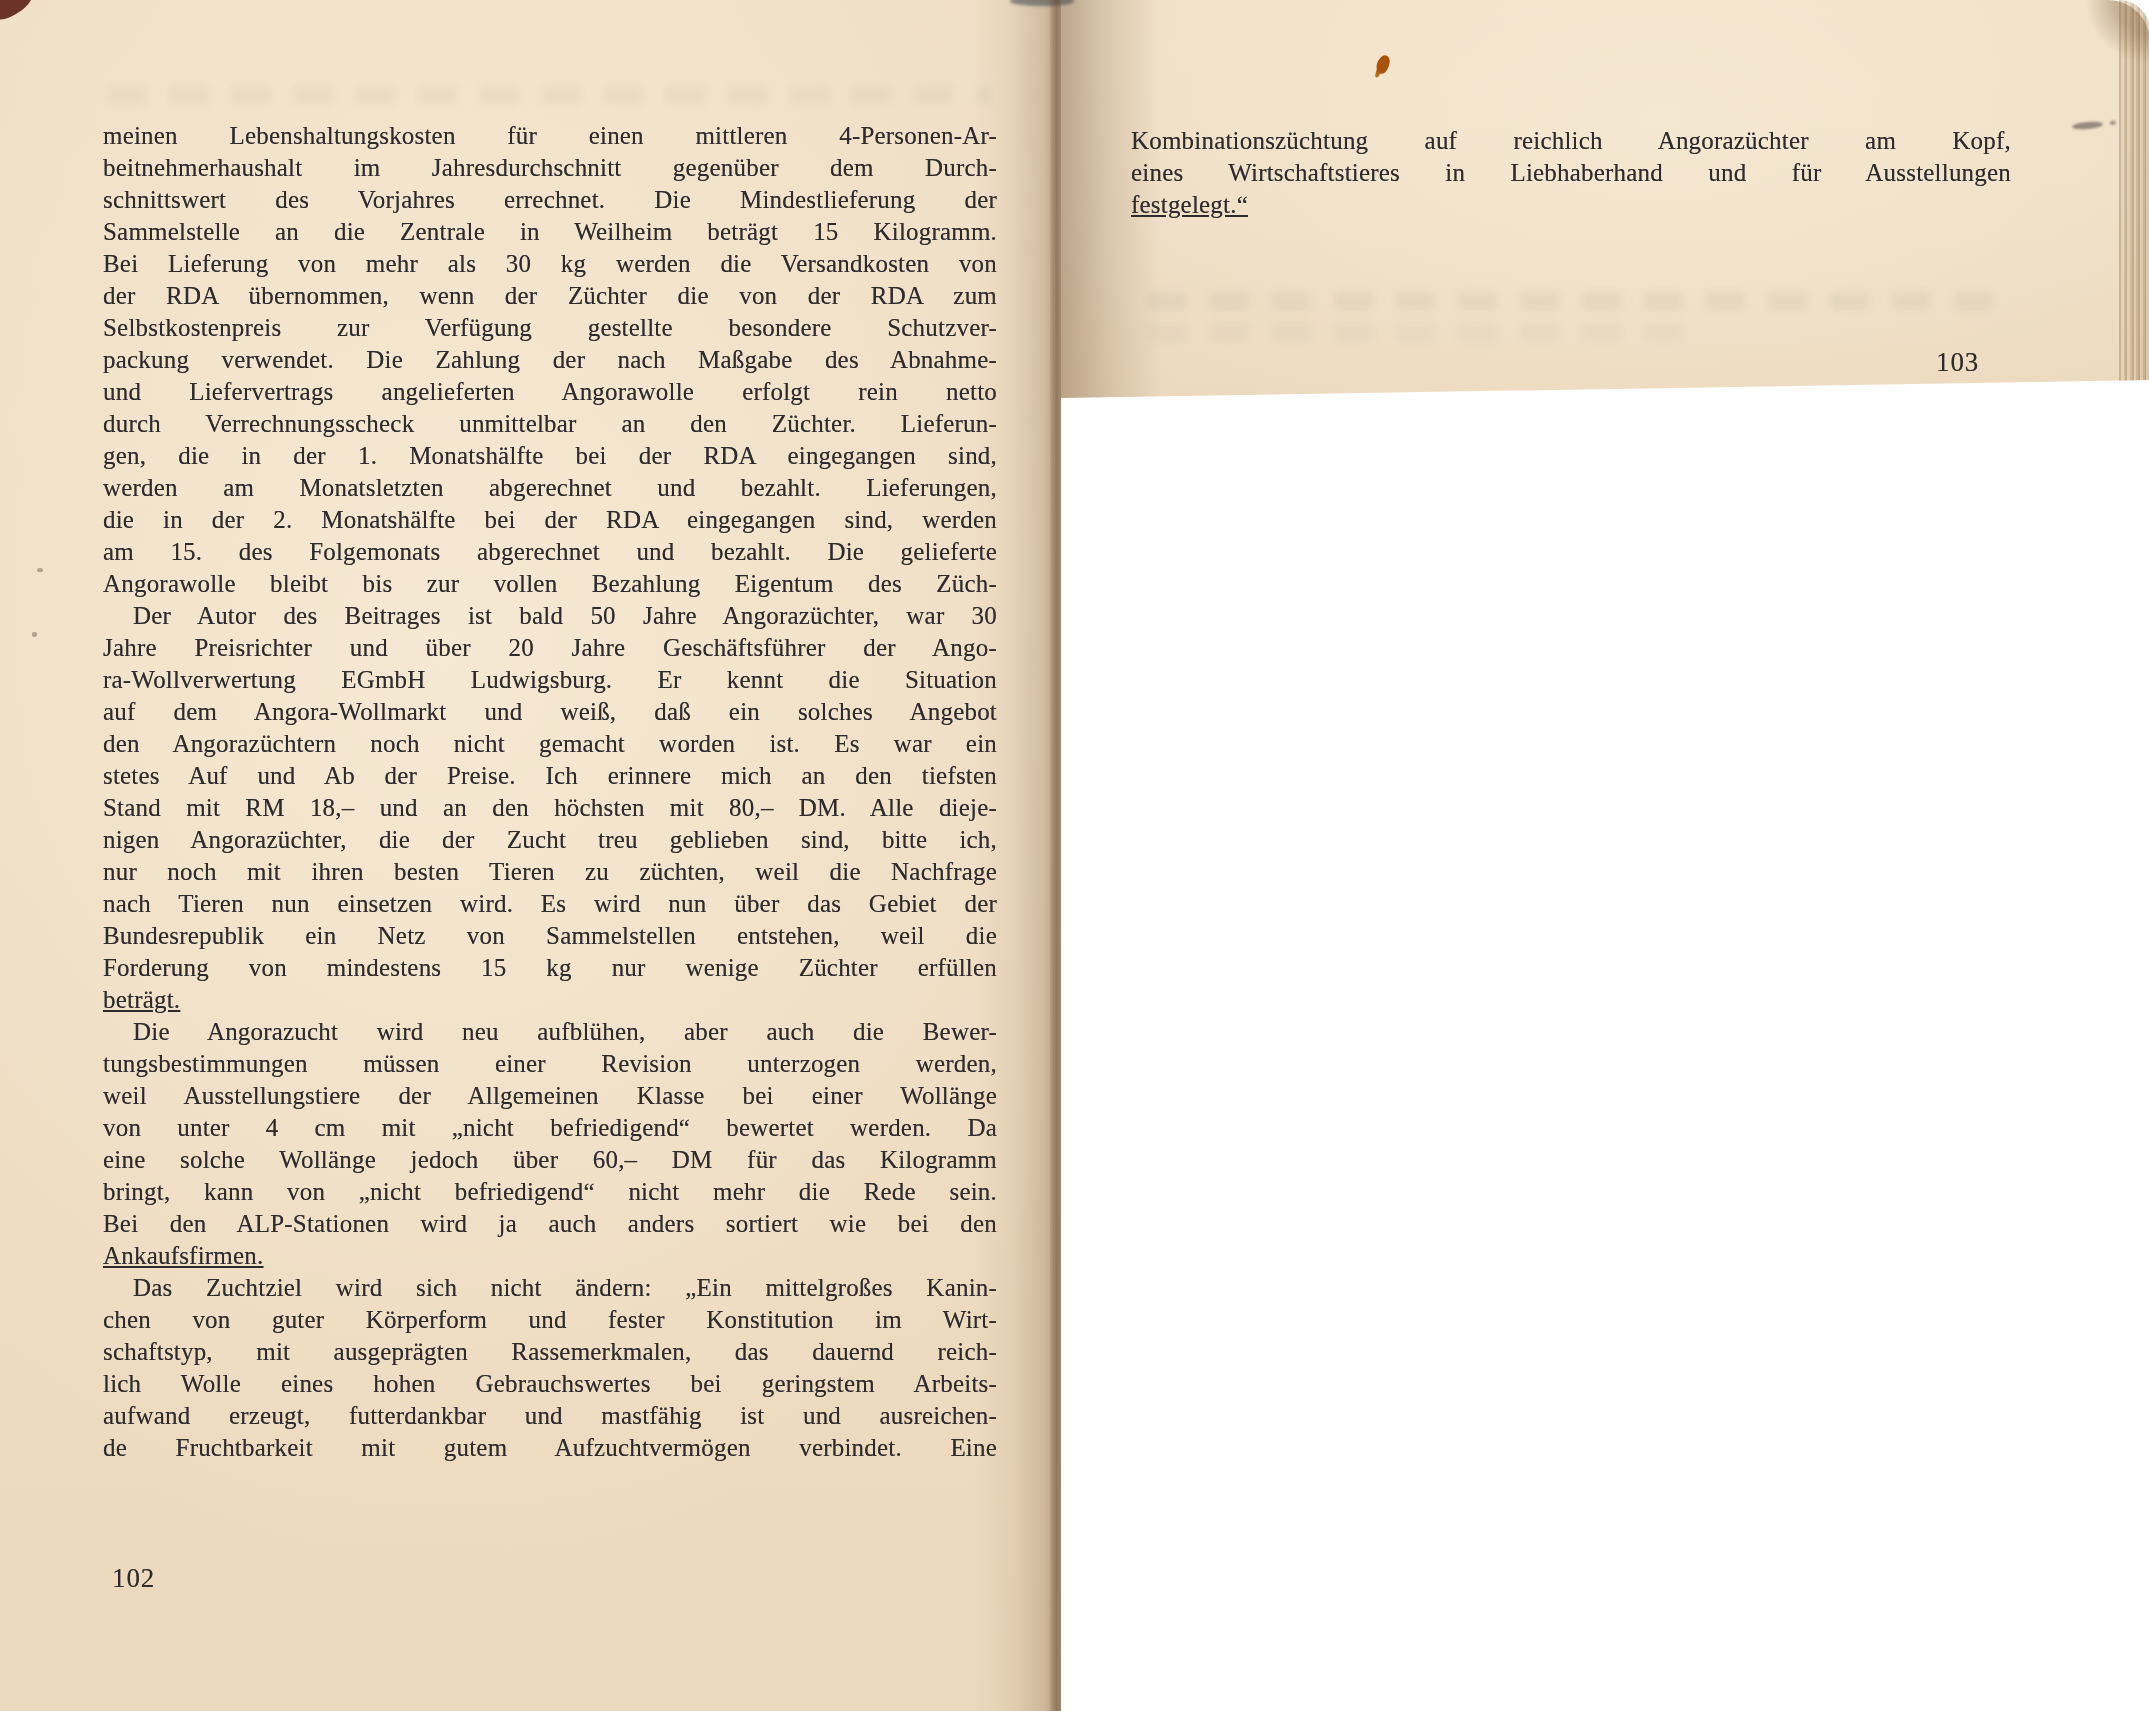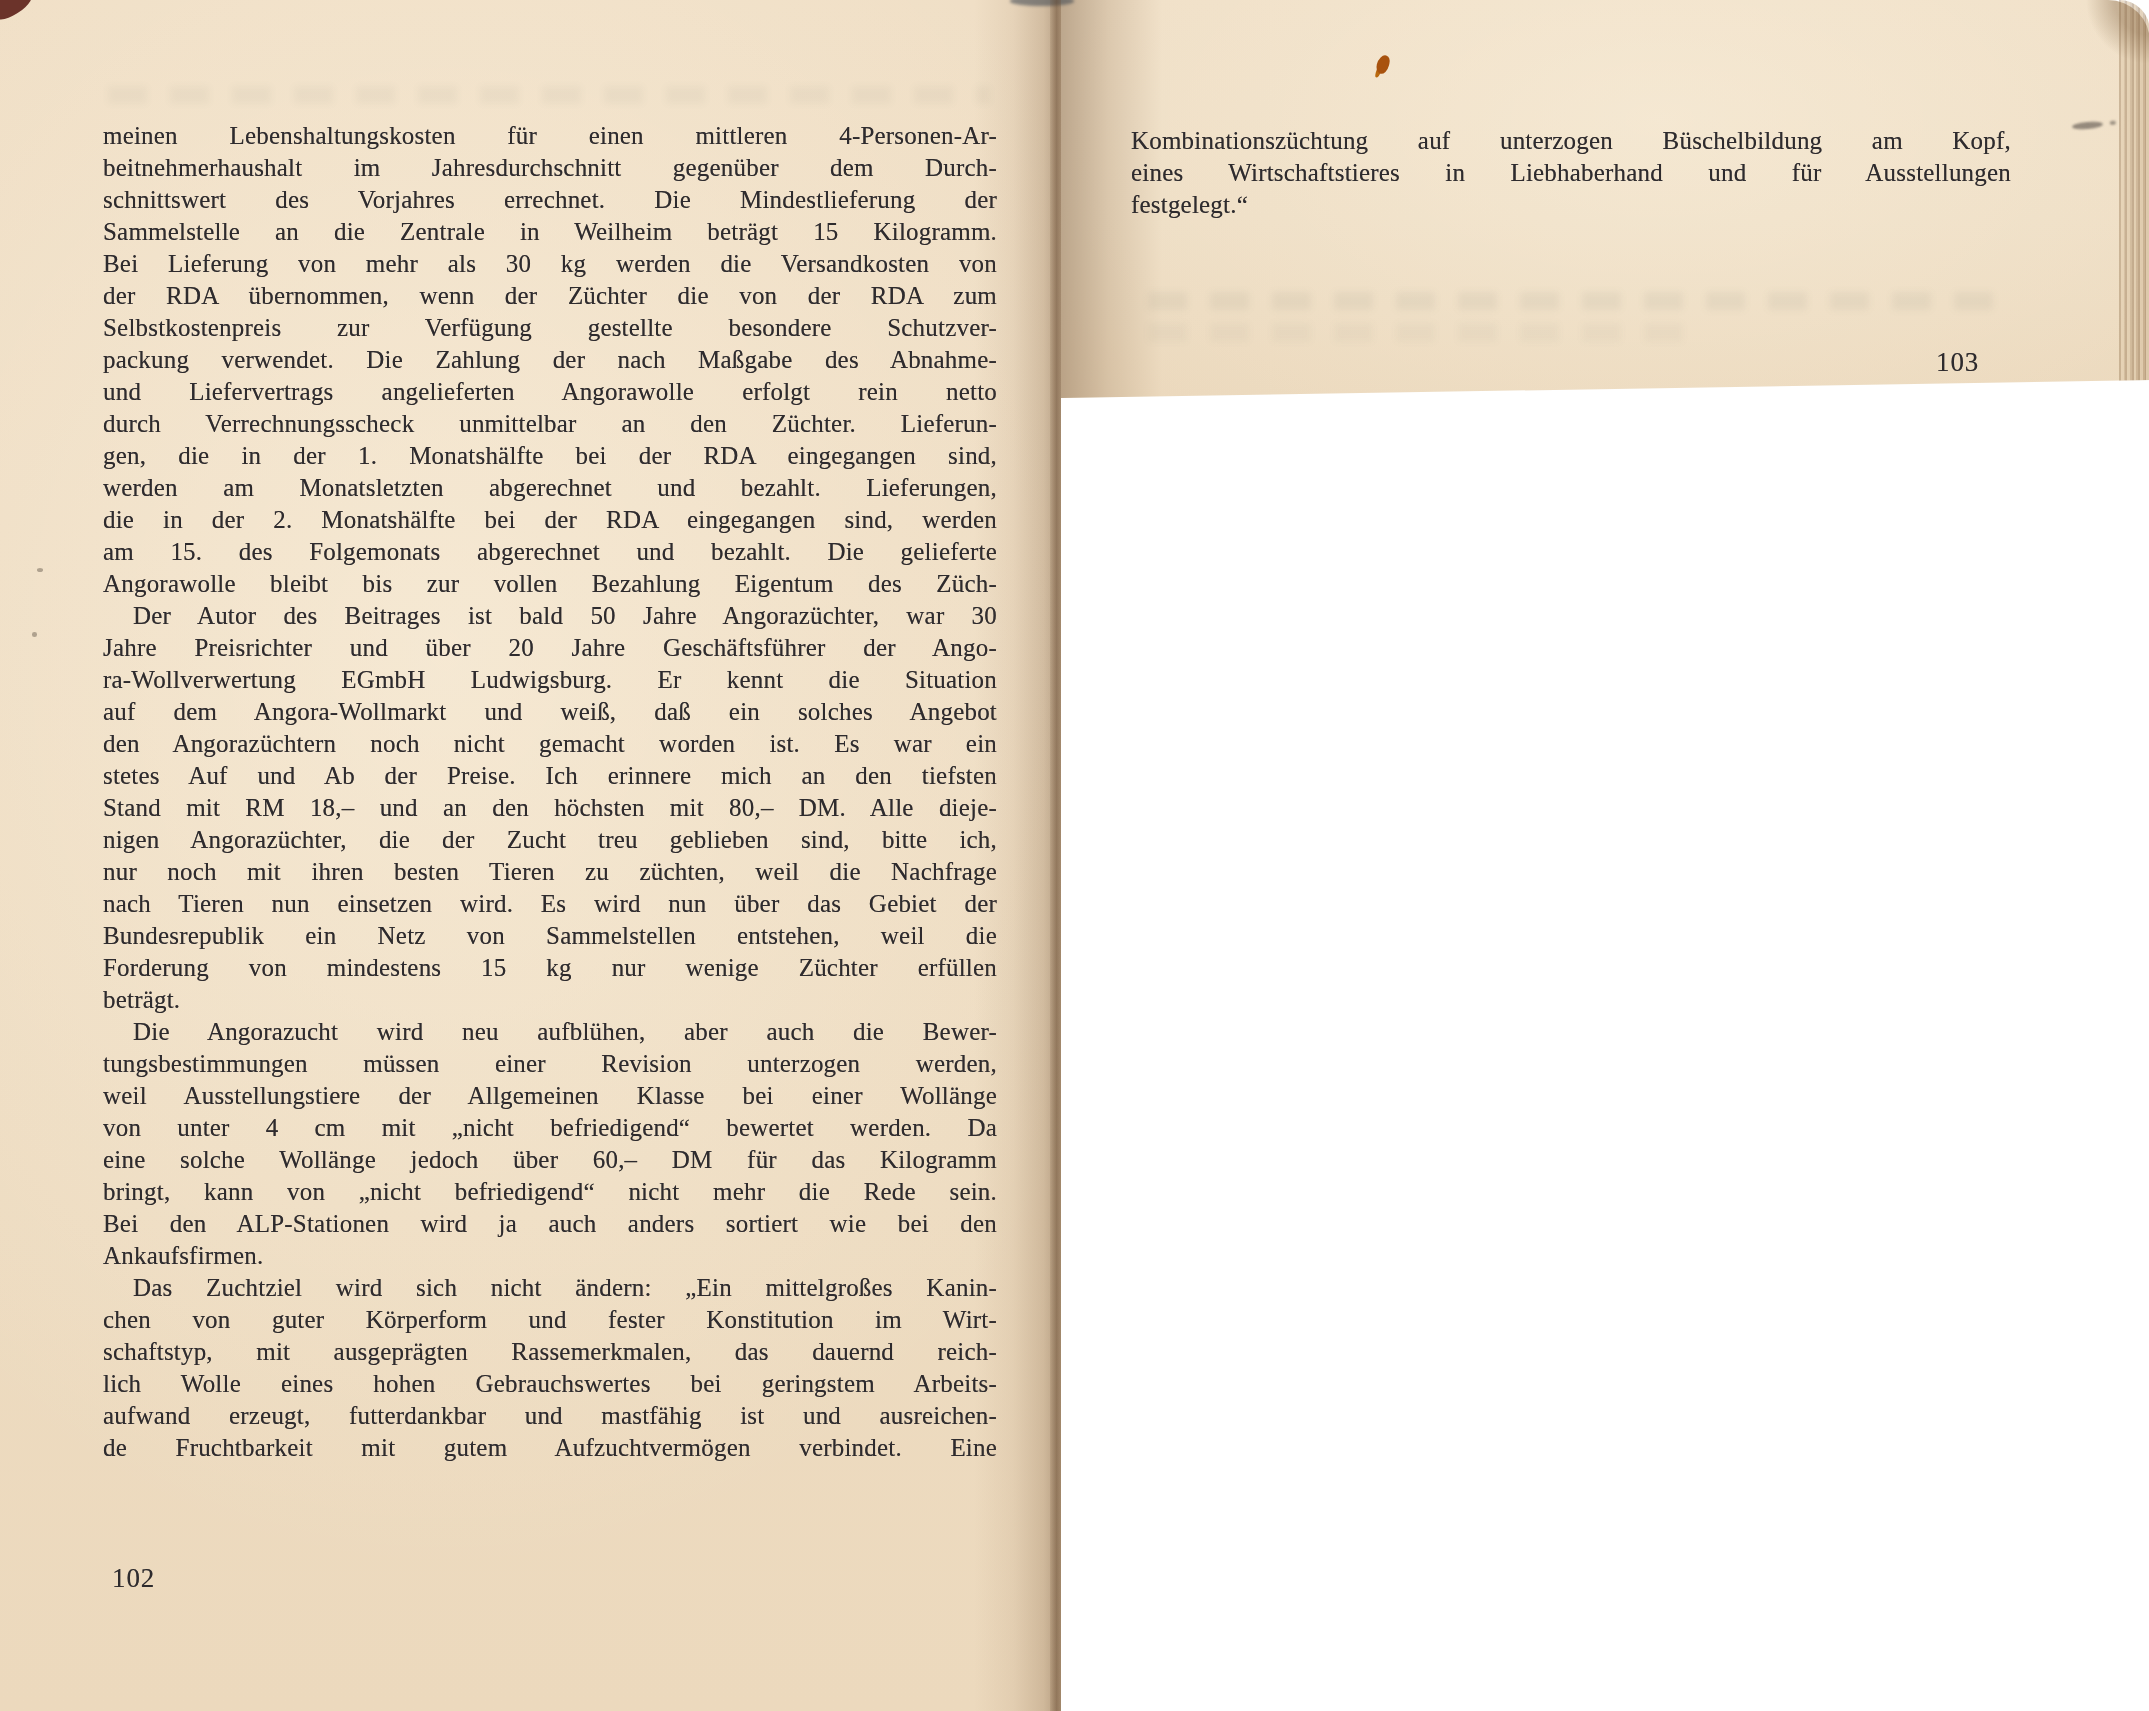--- a/index.html
+++ b/index.html
@@ -63,21 +63,21 @@
   .corner-shade{
     position:absolute;right:0;top:0;width:83px;height:73px;
     border-top-right-radius:42px;
     background:radial-gradient(circle at 100% 0%,rgba(120,88,55,.35) 0 35px,rgba(120,88,55,0) 64px);
   }
 
   
   .textblock{position:absolute;color:#2e2b2e;font-size:25px;line-height:32px;letter-spacing:0.2px;}
   .textblock .line{text-align:justify;text-align-last:justify;white-space:normal;
     text-shadow:0 0 0.6px rgba(46,43,46,.55);}
-  .textblock .line.last{text-align-last:left;}
+  .textblock .line.last{text-align-last:left;text-decoration:underline;}
   .textblock .line.indent{text-indent:30px;}
   #left-text{left:103px;top:120px;width:894px;}
   #right-text{left:1131px;top:125px;width:880px;}
 
   .page-number{
     position:absolute;color:#2e2b2e;font-size:27px;letter-spacing:0.9px;
     text-shadow:0 0 0.6px rgba(46,43,46,.5);
   }
   #pn-left{left:112px;top:1563px;}
   #pn-right{left:1936px;top:347px;}
@@ -183,21 +183,21 @@
   </div>
 
   <div class="rust-speck"></div>
   <div class="pen-smudge"></div>
   <div class="gutter-top-smudge"></div>
   <div class="ghost" id="ghost-right">
     <div class="ghost-band"></div>
     <div class="ghost-band" style="width:62%;opacity:.6;"></div>
   </div>
   <div class="textblock" id="right-text">
-      <div class="line">Kombinationszüchtung auf unterzogen Büschelbildung am Kopf,</div>
+      <div class="line">Kombinationszüchtung auf reichlich Angorazüchter am Kopf,</div>
       <div class="line">eines Wirtschaftstieres in Liebhaberhand und für Ausstellungen</div>
       <div class="line last">festgelegt.“</div>
     </div>
   <div class="page-number" id="pn-right">103</div>
 
   <div class="gutter-line"></div>
 </div>
 
 
 </body></html>

